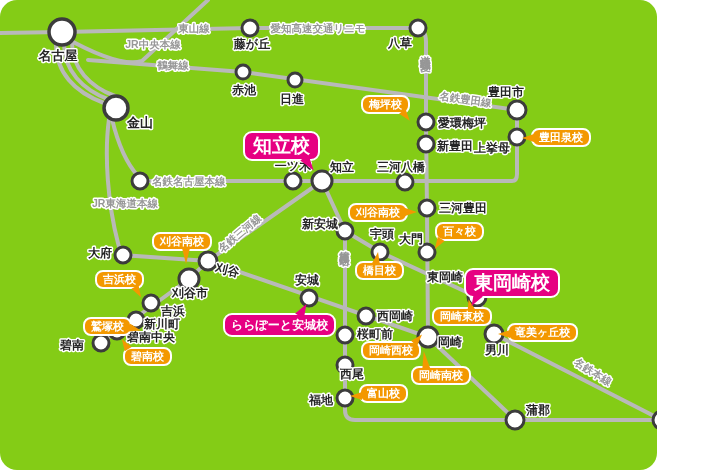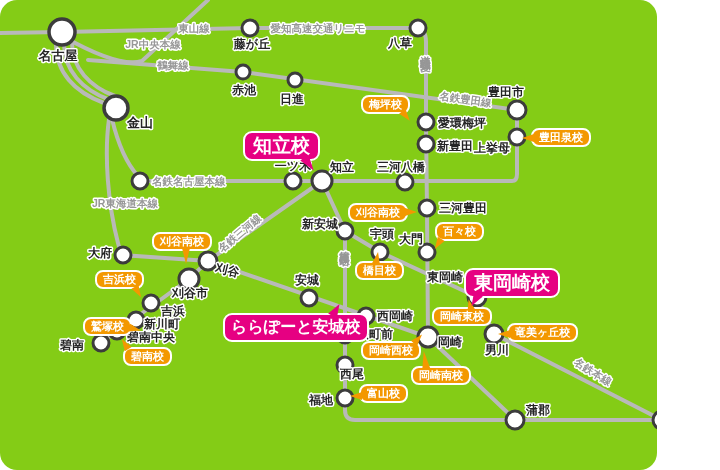--- a/index.html
+++ b/index.html
@@ -12,21 +12,21 @@
   .stn{font-size:12px;font-weight:bold;fill:#252525;}
   .stn-lg{font-size:13px;}
   .ln{font-size:10.5px;font-weight:bold;fill:#979797;}
   .halo{paint-order:stroke;stroke:#fff;stroke-width:3px;stroke-linejoin:round;}
   .vert{writing-mode:vertical-rl;text-orientation:upright;letter-spacing:-1px;}
   .school{position:absolute;--c:#f39800;color:#fff;font-weight:bold;white-space:nowrap;
           background:var(--c);border:2px solid #fff;border-radius:8px;box-sizing:border-box;
           z-index:3;line-height:1.18;}
   .school.orange{font-size:11px;padding:1px 6px;}
   .school.pink{--c:#e60082;font-size:19px;padding:2px 8px;border-radius:9px;}
-  .school.pink.small{font-size:16px;padding:3px 6px;}
+  .school.pink.small{font-size:12px;padding:3px 6px;}
   .tip{position:absolute;width:0;height:0;border-style:solid;border-color:transparent;z-index:-1;}
   .tip-d{border-width:12px 4px 0 4px;border-top-color:var(--c);}
   .tip-u{border-width:0 4px 12px 4px;border-bottom-color:var(--c);}
   .tip-l{border-width:4px 12px 4px 0;border-right-color:var(--c);}
   .tip-r{border-width:4px 0 4px 12px;border-left-color:var(--c);}
   .pink .tip-d{border-width:14px 5px 0 5px;}
   .pink .tip-u{border-width:0 5px 14px 5px;}
 </style>
 </head>
 <body>

